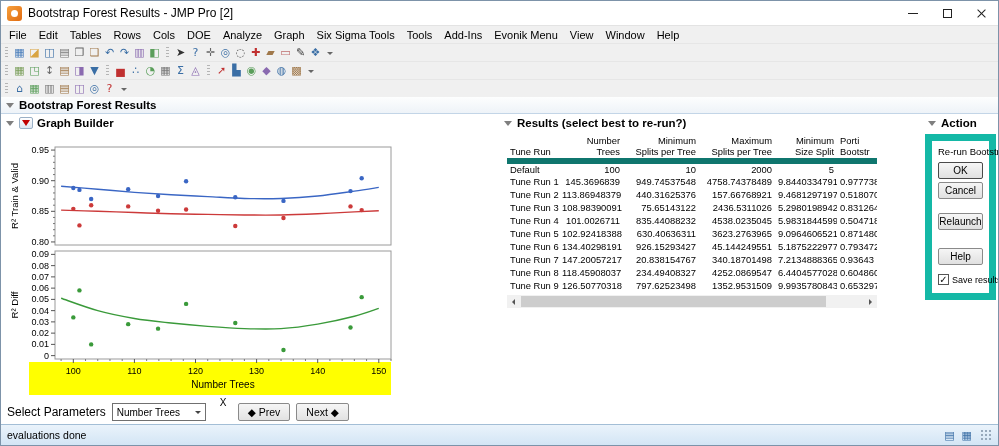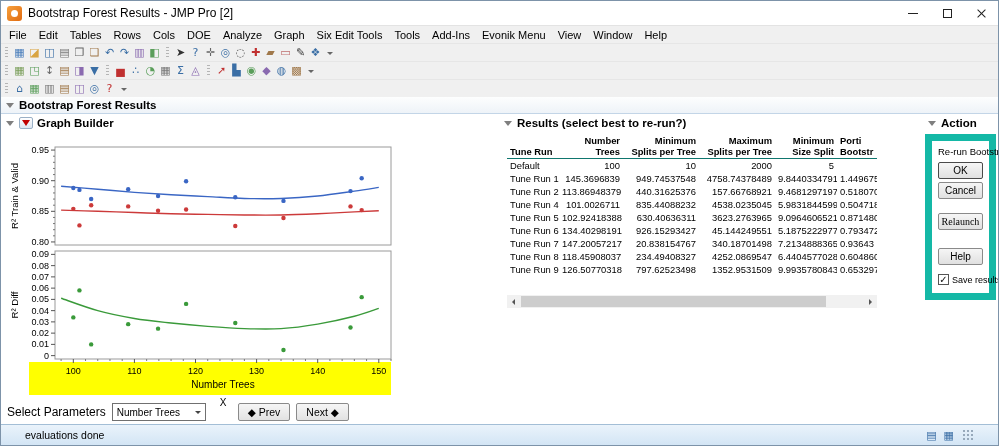--- a/index.html
+++ b/index.html
@@ -41,52 +41,52 @@
   #chart-svg text{font-family:"Liberation Sans","DejaVu Sans",sans-serif;fill:#000;}
   .legend{position:absolute;left:394px;top:32px;width:100px;}
   .legend-item{display:flex;align-items:center;height:13px;}
   .legend-swatch{width:18px;border-top:2px solid #000;margin-right:4px;flex:0 0 auto;}
   .legend-label{font-size:9px;white-space:nowrap;}
   
   .results-panel{position:absolute;left:500px;top:1px;width:378px;height:308px;}
   .table-wrap{position:absolute;left:6px;top:20px;width:370px;overflow:hidden;}
   .results-table{border-collapse:collapse;table-layout:fixed;width:390px;font-size:9.4px;}
   .results-table th,.results-table td{padding:0 3px;height:13px;white-space:nowrap;overflow:hidden;}
-  .results-table thead th{font-weight:bold;vertical-align:bottom;border-bottom:1px solid #0f766e;padding-bottom:1px;}
+  .results-table thead th{font-weight:normal;vertical-align:bottom;border-bottom:6px solid #0f766e;padding-bottom:1px;}
   .results-table th div{height:11px;line-height:11px;}
   .results-table .right{text-align:right;} .results-table .left{text-align:left;}
   .hscroll{position:absolute;left:6px;top:180px;height:13px;width:370px;background:#f1f1f1;display:flex;align-items:center;}
   .sb-btn{width:13px;height:13px;display:flex;align-items:center;justify-content:center;background:#f1f1f1;flex:0 0 auto;}
   .tri-left{width:0;height:0;border:3.5px solid transparent;border-right-color:#555;margin-left:-3px;}
   .tri-right{width:0;height:0;border:3.5px solid transparent;border-left-color:#555;margin-right:-3px;}
   .sb-thumb{width:305px;height:11px;background:#cdcdcd;margin:0 1px;flex:0 0 auto;}
   .sb-btn.right{margin-left:auto;}
   
   .action-panel{position:absolute;left:880px;top:1px;width:115px;padding-left:44px;}
   .action-box{margin-top:3px;border:7px solid #14b8a6;background:#fff;padding:5px 6px 8px;}
   .action-prompt{font-size:9.5px;margin-bottom:5px;white-space:nowrap;}
   .act-btn{display:block;width:100%;height:17px;font-size:10px;font-family:inherit;background:linear-gradient(#f6f6f6,#e0e0e0);border:1px solid #8a8a8a;border-radius:2px;}
   .act-btn.default{border:1px solid #4a4a4a;}
   .act-btn + .act-btn{margin-top:3px;}
-  .mt12{margin-top:14px !important;font-family:Liberation Serif, serif;} .mt16{margin-top:18px !important;}
+  .mt12{margin-top:14px !important;} .mt16{margin-top:18px !important;}
   .checkbox-row{display:flex;align-items:flex-end;margin-top:9px;}
   .checkbox{width:11px;height:11px;border:1px solid #555;background:#fff;display:inline-flex;align-items:center;justify-content:center;margin-right:3px;flex:0 0 auto;}
   .checkbox.checked::after{content:"✓";font-size:10px;line-height:1;color:#111;}
   .cb-label{font-size:9px;white-space:nowrap;}
   
   .footer-controls{position:absolute;left:6px;top:288px;display:flex;align-items:center;height:20px;}
   .fc-label{font-size:12px;margin-right:6px;white-space:nowrap;}
   .dropdown{width:94px;height:18px;border:1px solid #707070;background:#fff;display:flex;align-items:center;padding-left:4px;}
   .dd-value{font-size:10px;white-space:nowrap;}
   .dd-arrow{margin-left:auto;width:14px;height:100%;display:flex;align-items:center;justify-content:center;}
   .dd-arrow::after{content:"";border:3.5px solid transparent;border-top-color:#444;margin-top:3px;}
   .nav-btn{height:18px;padding:0 9px;margin-left:6px;font-size:10.5px;font-family:"Liberation Sans","DejaVu Sans",sans-serif;background:linear-gradient(#f6f6f6,#e2e2e2);border:1px solid #8a8a8a;border-radius:2px;white-space:nowrap;}
   .nav-btn.first{margin-left:32px;}
   
-  .statusbar{height:21px;background:linear-gradient(#eaf3fb,#d3e5f5);border-top:1px solid #a3bed6;display:flex;align-items:center;padding:0 24px;}
+  .statusbar{height:21px;background:linear-gradient(#eaf3fb,#d3e5f5);border-top:1px solid #a3bed6;display:flex;align-items:center;padding:0 6px;}
   .status-text{font-size:10.5px;}
   .status-icons{margin-left:auto;display:flex;align-items:center;gap:7px;}
   .st-icon{font-size:11px;font-family:"DejaVu Sans",sans-serif;}
   .grip{width:12px;height:12px;margin-left:8px;background-image:radial-gradient(#97a9bb 1.2px,transparent 1.2px);background-size:4px 4px;background-position:bottom right;}
 </style>
 </head>
 <body>
 
 <div id="window">
 
@@ -108,21 +108,21 @@
 
   <div class="menubar">
       <span class="menu-item">File</span>
       <span class="menu-item">Edit</span>
       <span class="menu-item">Tables</span>
       <span class="menu-item">Rows</span>
       <span class="menu-item">Cols</span>
       <span class="menu-item">DOE</span>
       <span class="menu-item">Analyze</span>
       <span class="menu-item">Graph</span>
-      <span class="menu-item">Six Edit Tools</span>
+      <span class="menu-item">Six Sigma Tools</span>
       <span class="menu-item">Tools</span>
       <span class="menu-item">Add-Ins</span>
       <span class="menu-item">Evonik Menu</span>
       <span class="menu-item">View</span>
       <span class="menu-item">Window</span>
       <span class="menu-item">Help</span>
     </div>
 
   <div class="toolbar">
       <span class="tb-grip"></span>
@@ -369,29 +369,37 @@
                 <td class="right">2000</td>
                 <td class="right">5</td>
                 <td class="left"></td>
               </tr>
               <tr>
                 <td class="left">Tune Run 1</td>
                 <td class="right">145.3696839</td>
                 <td class="right">949.74537548</td>
                 <td class="right">4758.74378489</td>
                 <td class="right">9.8440334791</td>
-                <td class="left">1.449675</td>
+                <td class="left">0.977738</td>
               </tr>
               <tr>
                 <td class="left">Tune Run 2</td>
                 <td class="right">113.86948379</td>
                 <td class="right">440.31625376</td>
                 <td class="right">157.66768921</td>
                 <td class="right">9.4681297197</td>
                 <td class="left">0.518070</td>
+              </tr>
+              <tr>
+                <td class="left">Tune Run 3</td>
+                <td class="right">108.98390091</td>
+                <td class="right">75.65143122</td>
+                <td class="right">2436.5311026</td>
+                <td class="right">5.2980198942</td>
+                <td class="left">0.831264</td>
               </tr>
               <tr>
                 <td class="left">Tune Run 4</td>
                 <td class="right">101.0026711</td>
                 <td class="right">835.44088232</td>
                 <td class="right">4538.0235045</td>
                 <td class="right">5.9831844599</td>
                 <td class="left">0.504718</td>
               </tr>
               <tr>

